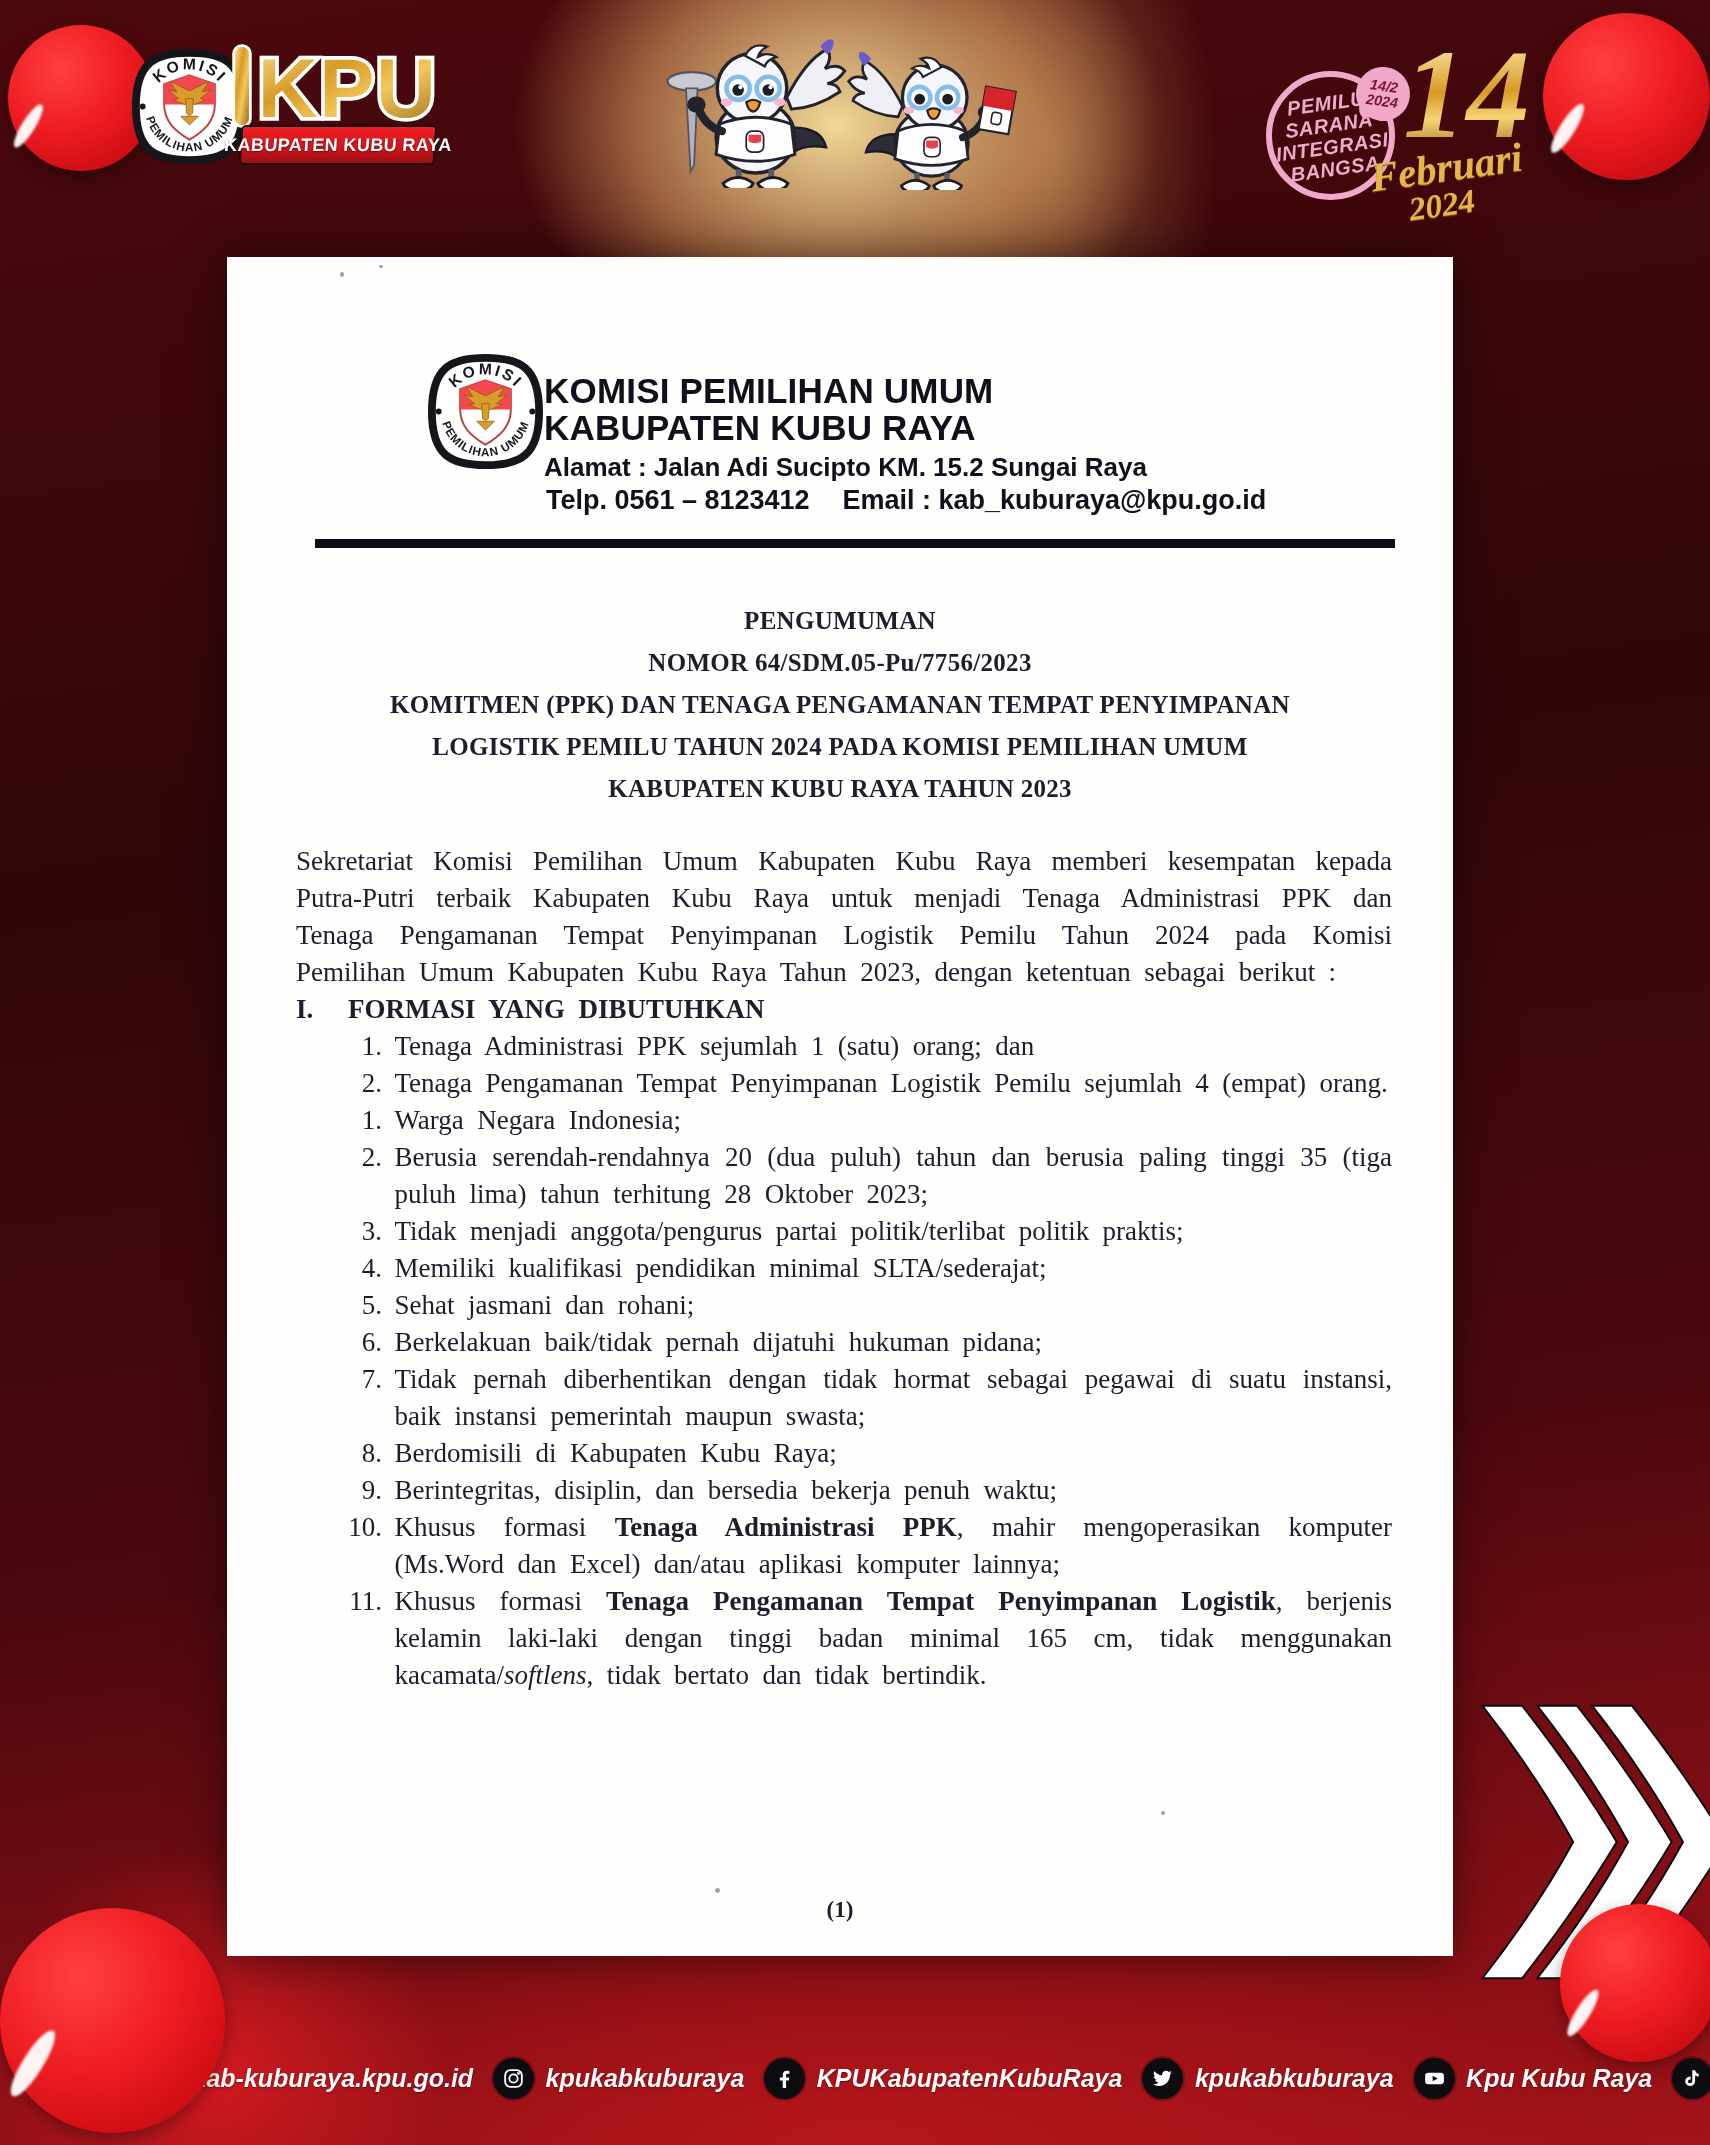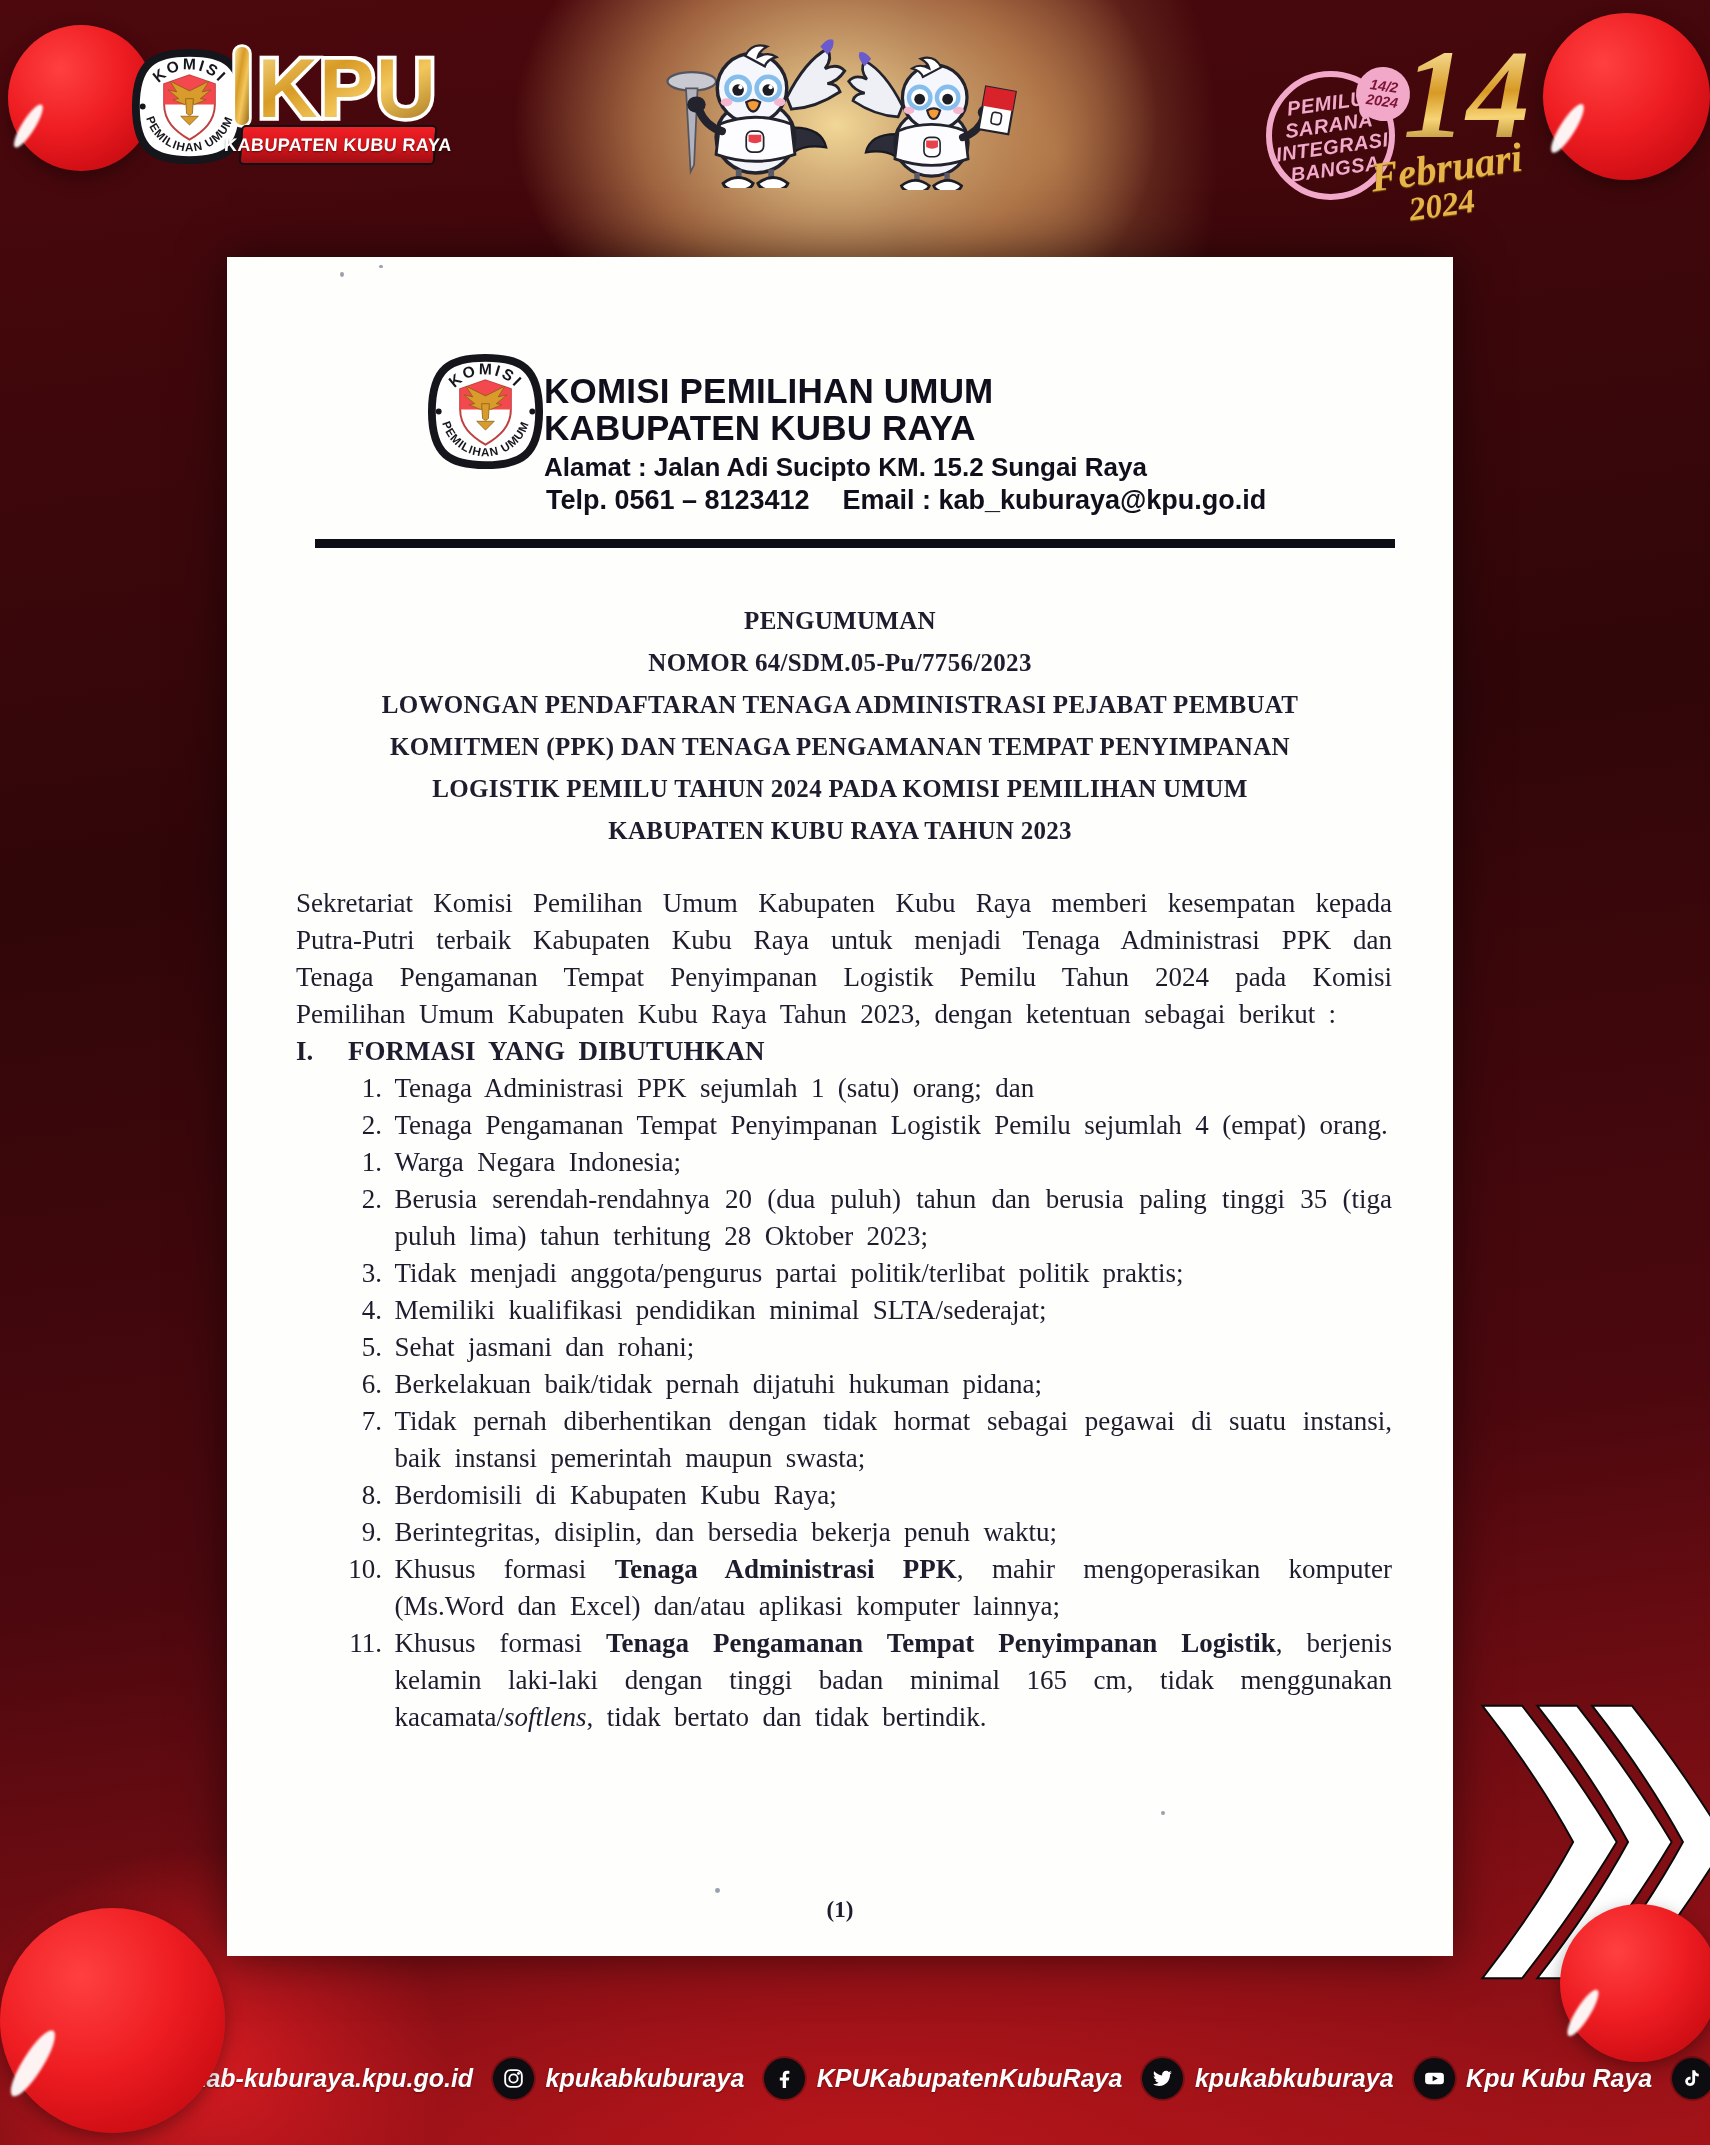--- a/index.html
+++ b/index.html
@@ -272,21 +272,20 @@
           <span>Email : kab_kuburaya@kpu.go.id</span>
         </div>
       </div>
     </section>
     <div class="lh-rule"></div>
 
     <section class="title-block">
       <div>PENGUMUMAN</div>
       <div>NOMOR 64/SDM.05-Pu/7756/2023</div>
       <div>
-          <div>LOWONGAN PENDAFTARAN TENAGA ADMINISTRASI PEJABAT PEMBUAT</div>
           <div>KOMITMEN (PPK) DAN TENAGA PENGAMANAN TEMPAT PENYIMPANAN</div>
           <div>LOGISTIK PEMILU TAHUN 2024 PADA KOMISI PEMILIHAN UMUM</div>
           <div>KABUPATEN KUBU RAYA TAHUN 2023</div>
         </div>
     </section>
 
     <div class="body-text">
       <p class="intro">Sekretariat Komisi Pemilihan Umum Kabupaten Kubu Raya memberi kesempatan kepada Putra-Putri terbaik Kabupaten Kubu Raya untuk menjadi Tenaga Administrasi PPK dan Tenaga Pengamanan Tempat Penyimpanan Logistik Pemilu Tahun 2024 pada Komisi Pemilihan Umum Kabupaten Kubu Raya Tahun 2023, dengan ketentuan sebagai berikut :</p>
       <div>
           <div class="sec-head">

